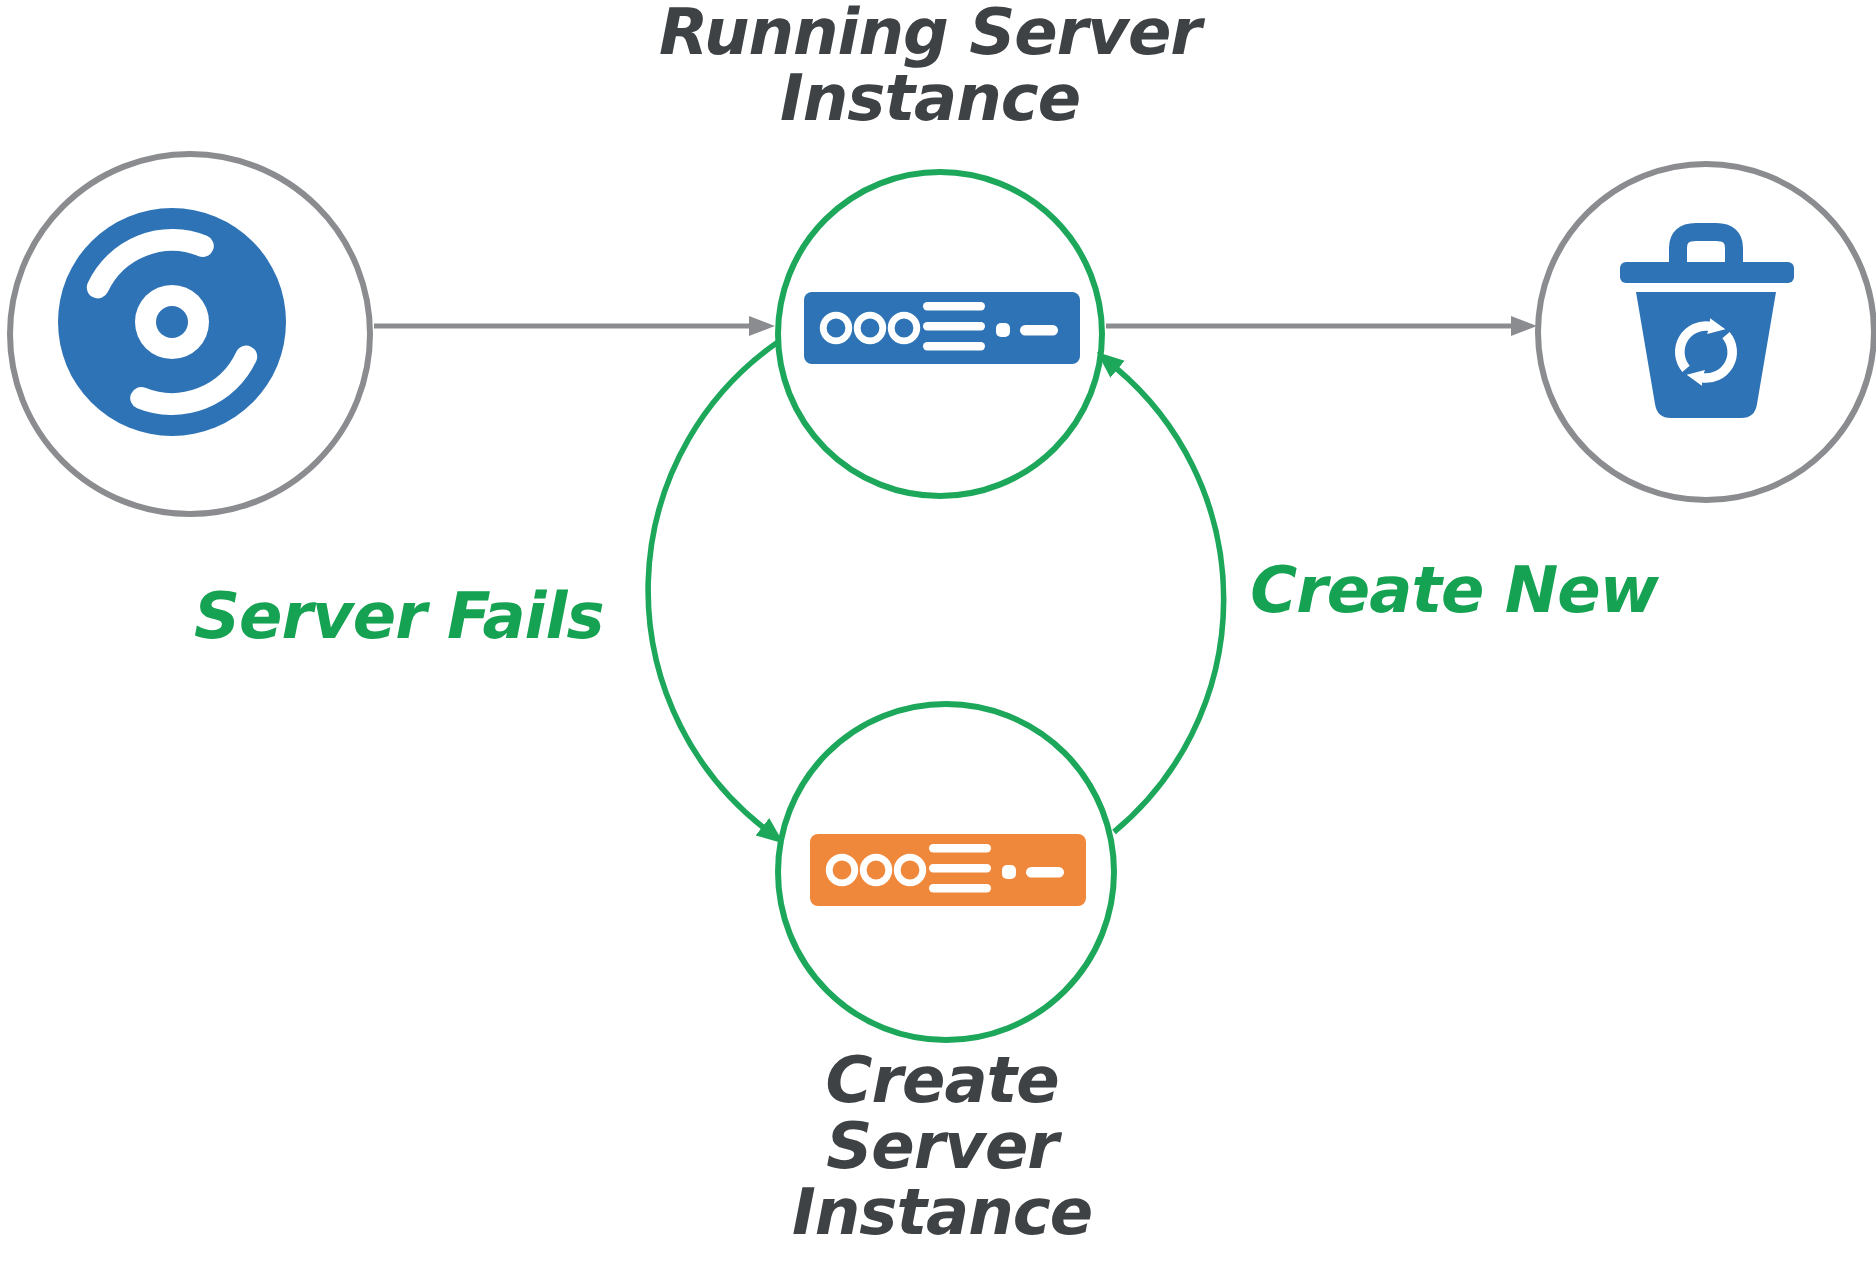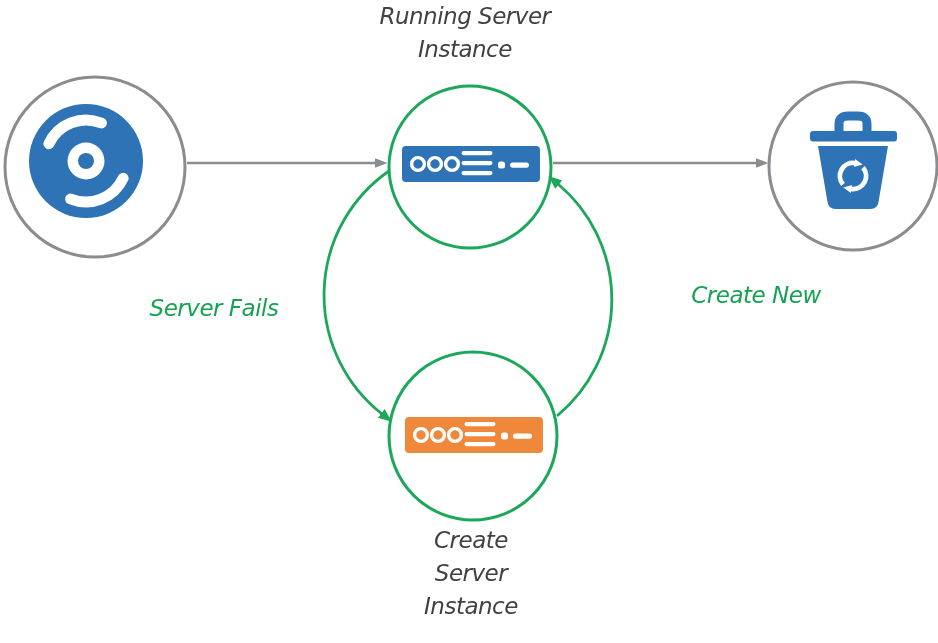--- a/index.html
+++ b/index.html
@@ -9,22 +9,22 @@
     height: 643px;
     background: #ffffff;
     overflow: hidden;
     font-family: "DejaVu Sans", "Liberation Sans", sans-serif;
   }
   .canvas svg { position: absolute; left: 0; top: 0; }
   .label {
     position: absolute;
     text-align: center;
     font-style: italic;
-    font-weight: 400;
-    font-size: 23px;
+    font-weight: 700;
+    font-size: 32px;
     line-height: 33px;
     letter-spacing: -0.5px;
     white-space: nowrap;
   }
   .label-dark  { color: #3f4245; }
   .label-green { color: #16a253; }
 </style>
 </head>
 <body>
 
@@ -93,25 +93,25 @@
       <path d="M 843.0 184.4 A 13 13 0 0 1 855.3 163.2" stroke="#ffffff" stroke-width="4.8" fill="none" marker-end="url(#mk-white)"></path>
       <path d="M 863.0 167.6 A 13 13 0 0 1 850.7 188.8" stroke="#ffffff" stroke-width="4.8" fill="none" marker-end="url(#mk-white)"></path>
     </g>
   </svg>
 
   <div class="label label-dark" style="left:265px; top:0px; width:400px;">
     <div>Running Server</div>
     <div>Instance</div>
   </div>
 
-  <div class="label label-green" style="left:114px; top:292px; width:200px;">
+  <div class="label label-green" style="left:97px; top:292px; width:200px;">
     <div>Server Fails</div>
   </div>
 
-  <div class="label label-green" style="left:606px; top:279px; width:300px;">
+  <div class="label label-green" style="left:577px; top:279px; width:300px;">
     <div>Create New</div>
   </div>
 
   <div class="label label-dark" style="left:371px; top:524px; width:200px;">
     <div>Create</div>
     <div>Server</div>
     <div>Instance</div>
   </div>
 
 </div>

